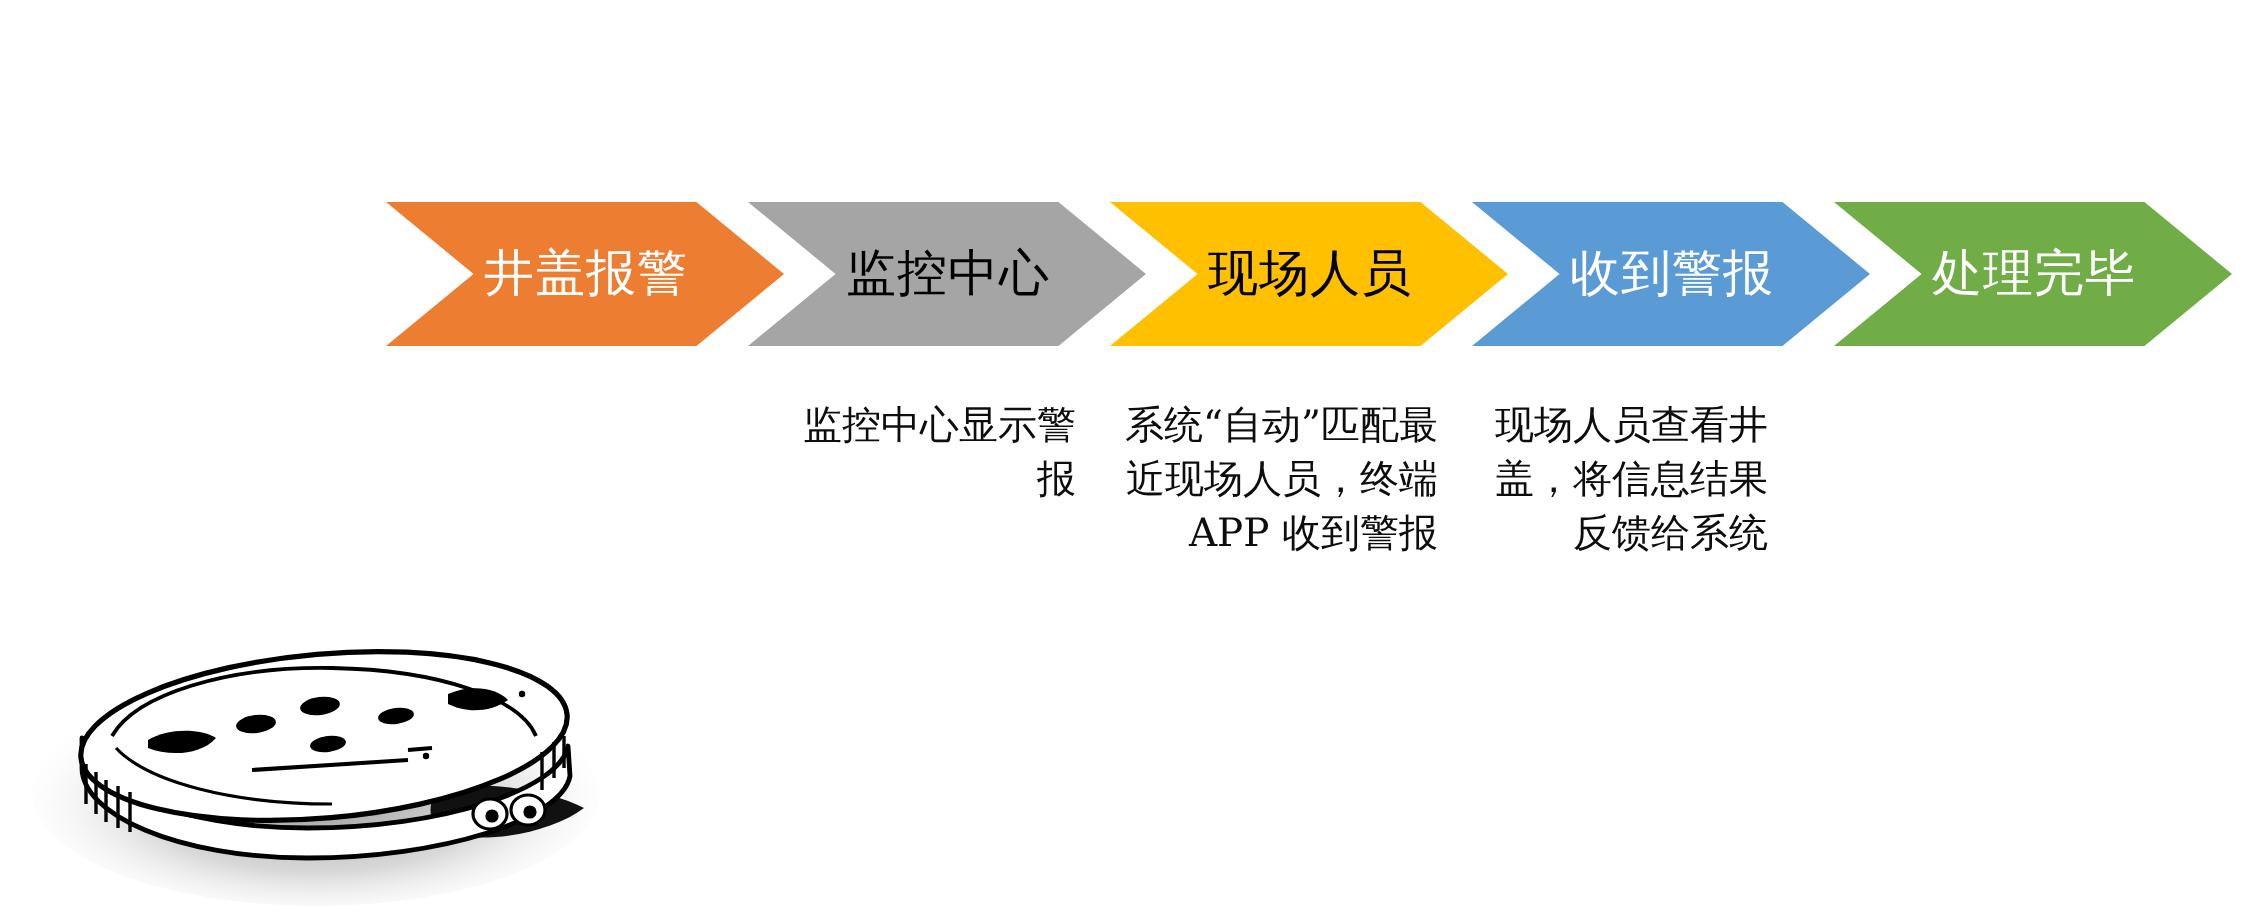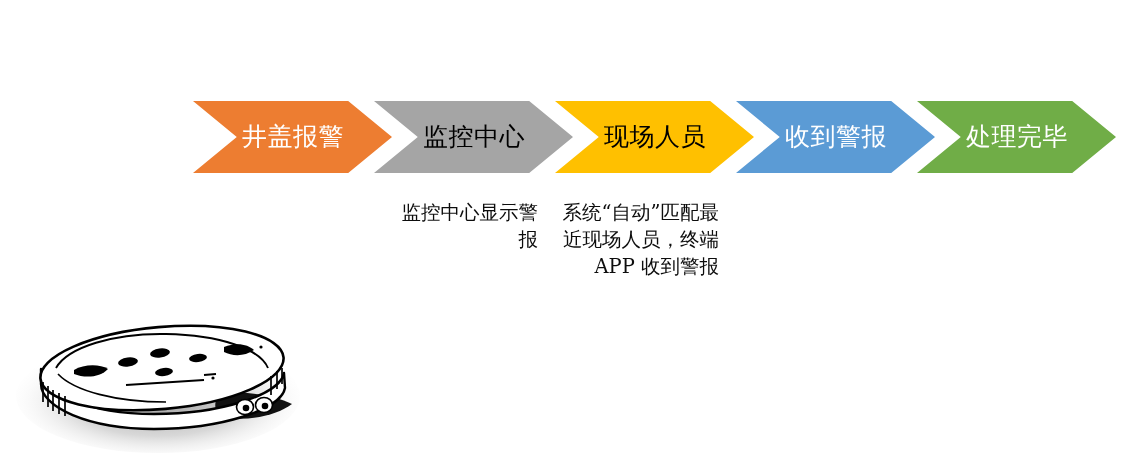--- a/index.html
+++ b/index.html
@@ -116,20 +116,21 @@
   <div class="chevron" style="left:724px;">
     <div class="chevron-shape" style="background: rgb(112, 173, 71);"></div>
     <div class="chevron-label txt-light">处理完毕</div>
   </div>
 
 </div>
 
 <div id="captions">
   <div class="caption" style="left:205px; width:140px;">监控中心显示警报</div>
   <div class="caption" style="left:366px; width:160px;">系统“自动”匹配最近现场人员，终端 APP 收到警报</div>
+  <div class="caption" style="left:551px; width:140px;">现场人员查看井盖，将信息结果反馈给系统</div>
 </div>
 
 <div id="manhole-illustration">
   <svg width="296" height="143" viewBox="0 0 296 143" xmlns="http://www.w3.org/2000/svg">
     <defs>
       <radialGradient id="gshadow" cx="50%" cy="55%" r="55%">
         <stop offset="0%" stop-color="#8a8a8a" stop-opacity="0.85"></stop>
         <stop offset="55%" stop-color="#b8b8b8" stop-opacity="0.55"></stop>
         <stop offset="100%" stop-color="#ffffff" stop-opacity="0"></stop>
       </radialGradient>

